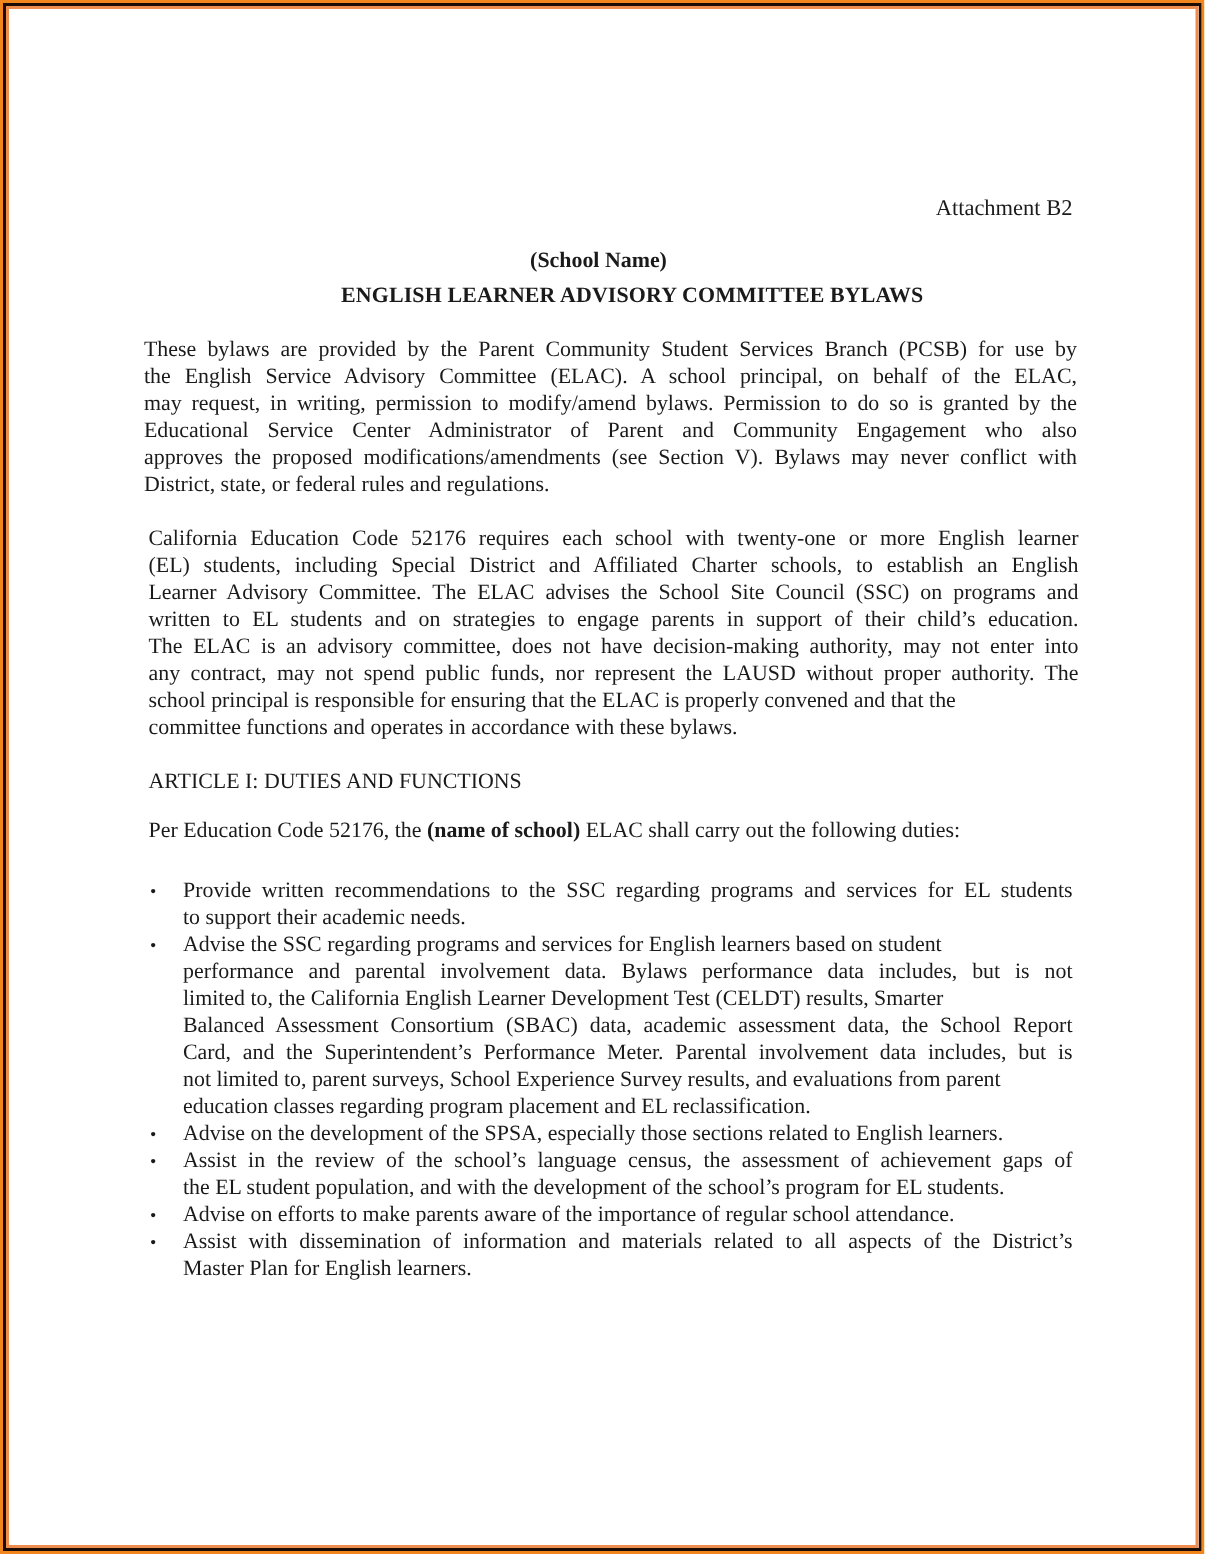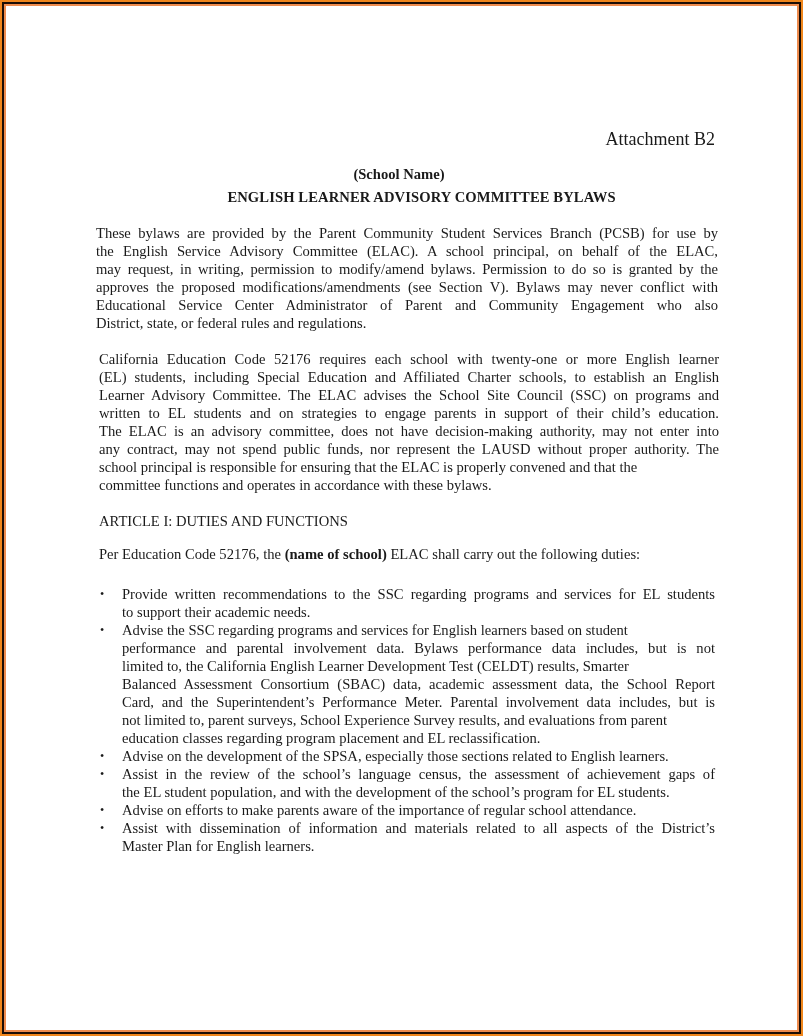--- a/index.html
+++ b/index.html
@@ -41,21 +41,21 @@
       position: absolute;
       left: 0; top: 0;
       width: 803px; height: 1036px;
       font-size: 14.6px;
       line-height: 18px;
     }
     .attachment {
       position: absolute;
       top: 130px;
       right: 88px;
-      font-size: 18px;
+      font-size: 15px;
     }
     .school-name {
       position: absolute;
       top: 165px;
       left: 0; width: 798px;
       text-align: center;
       font-weight: bold;
       font-size: 14.6px;
     }
     .doc-title {
@@ -139,28 +139,28 @@
   <div class="attachment">Attachment B2</div>
 
   <div class="school-name">(School Name)</div>
 
   <div class="doc-title">ENGLISH LEARNER ADVISORY COMMITTEE BYLAWS</div>
 
   <p class="para1">
     <span class="jline">These bylaws are provided by the Parent Community Student Services Branch (PCSB) for use by</span>
     <span class="jline">the English Service Advisory Committee (ELAC).  A school principal, on behalf of the ELAC,</span>
     <span class="jline">may request, in writing, permission to modify/amend bylaws. Permission to do so is granted by the</span>
+    <span class="jline">Educational Service Center Administrator of Parent and Community Engagement who also</span>
     <span class="jline">approves the proposed modifications/amendments (see Section V). Bylaws may never conflict with</span>
-    <span class="jline">Educational Service Center Administrator of Parent and Community Engagement who also</span>
     <span class="line">District, state, or federal rules and regulations.</span>
   </p>
 
   <p class="para2">
     <span class="jline">California Education Code 52176 requires each school with twenty-one or more English learner</span>
-    <span class="jline">(EL) students, including Special Education and Affiliated Charter schools, to establish an English</span>
+    <span class="jline">(EL) students, including Special District and Affiliated Charter schools, to establish an English</span>
     <span class="jline">Learner Advisory Committee.  The ELAC advises the School Site Council (SSC) on programs and</span>
     <span class="jline">written to EL students and on strategies to engage parents in support of their child’s education.</span>
     <span class="jline">The ELAC is an advisory committee, does not have decision-making authority, may not enter into</span>
     <span class="jline">any contract, may not spend public funds, nor represent the LAUSD without proper authority. The</span>
     <span class="line">school principal is responsible for ensuring that the ELAC is properly convened and that the</span>
     <span class="line">committee functions and operates in accordance with these bylaws.</span>
   </p>
 
   <p class="article-heading">ARTICLE I:  DUTIES AND FUNCTIONS</p>
 

